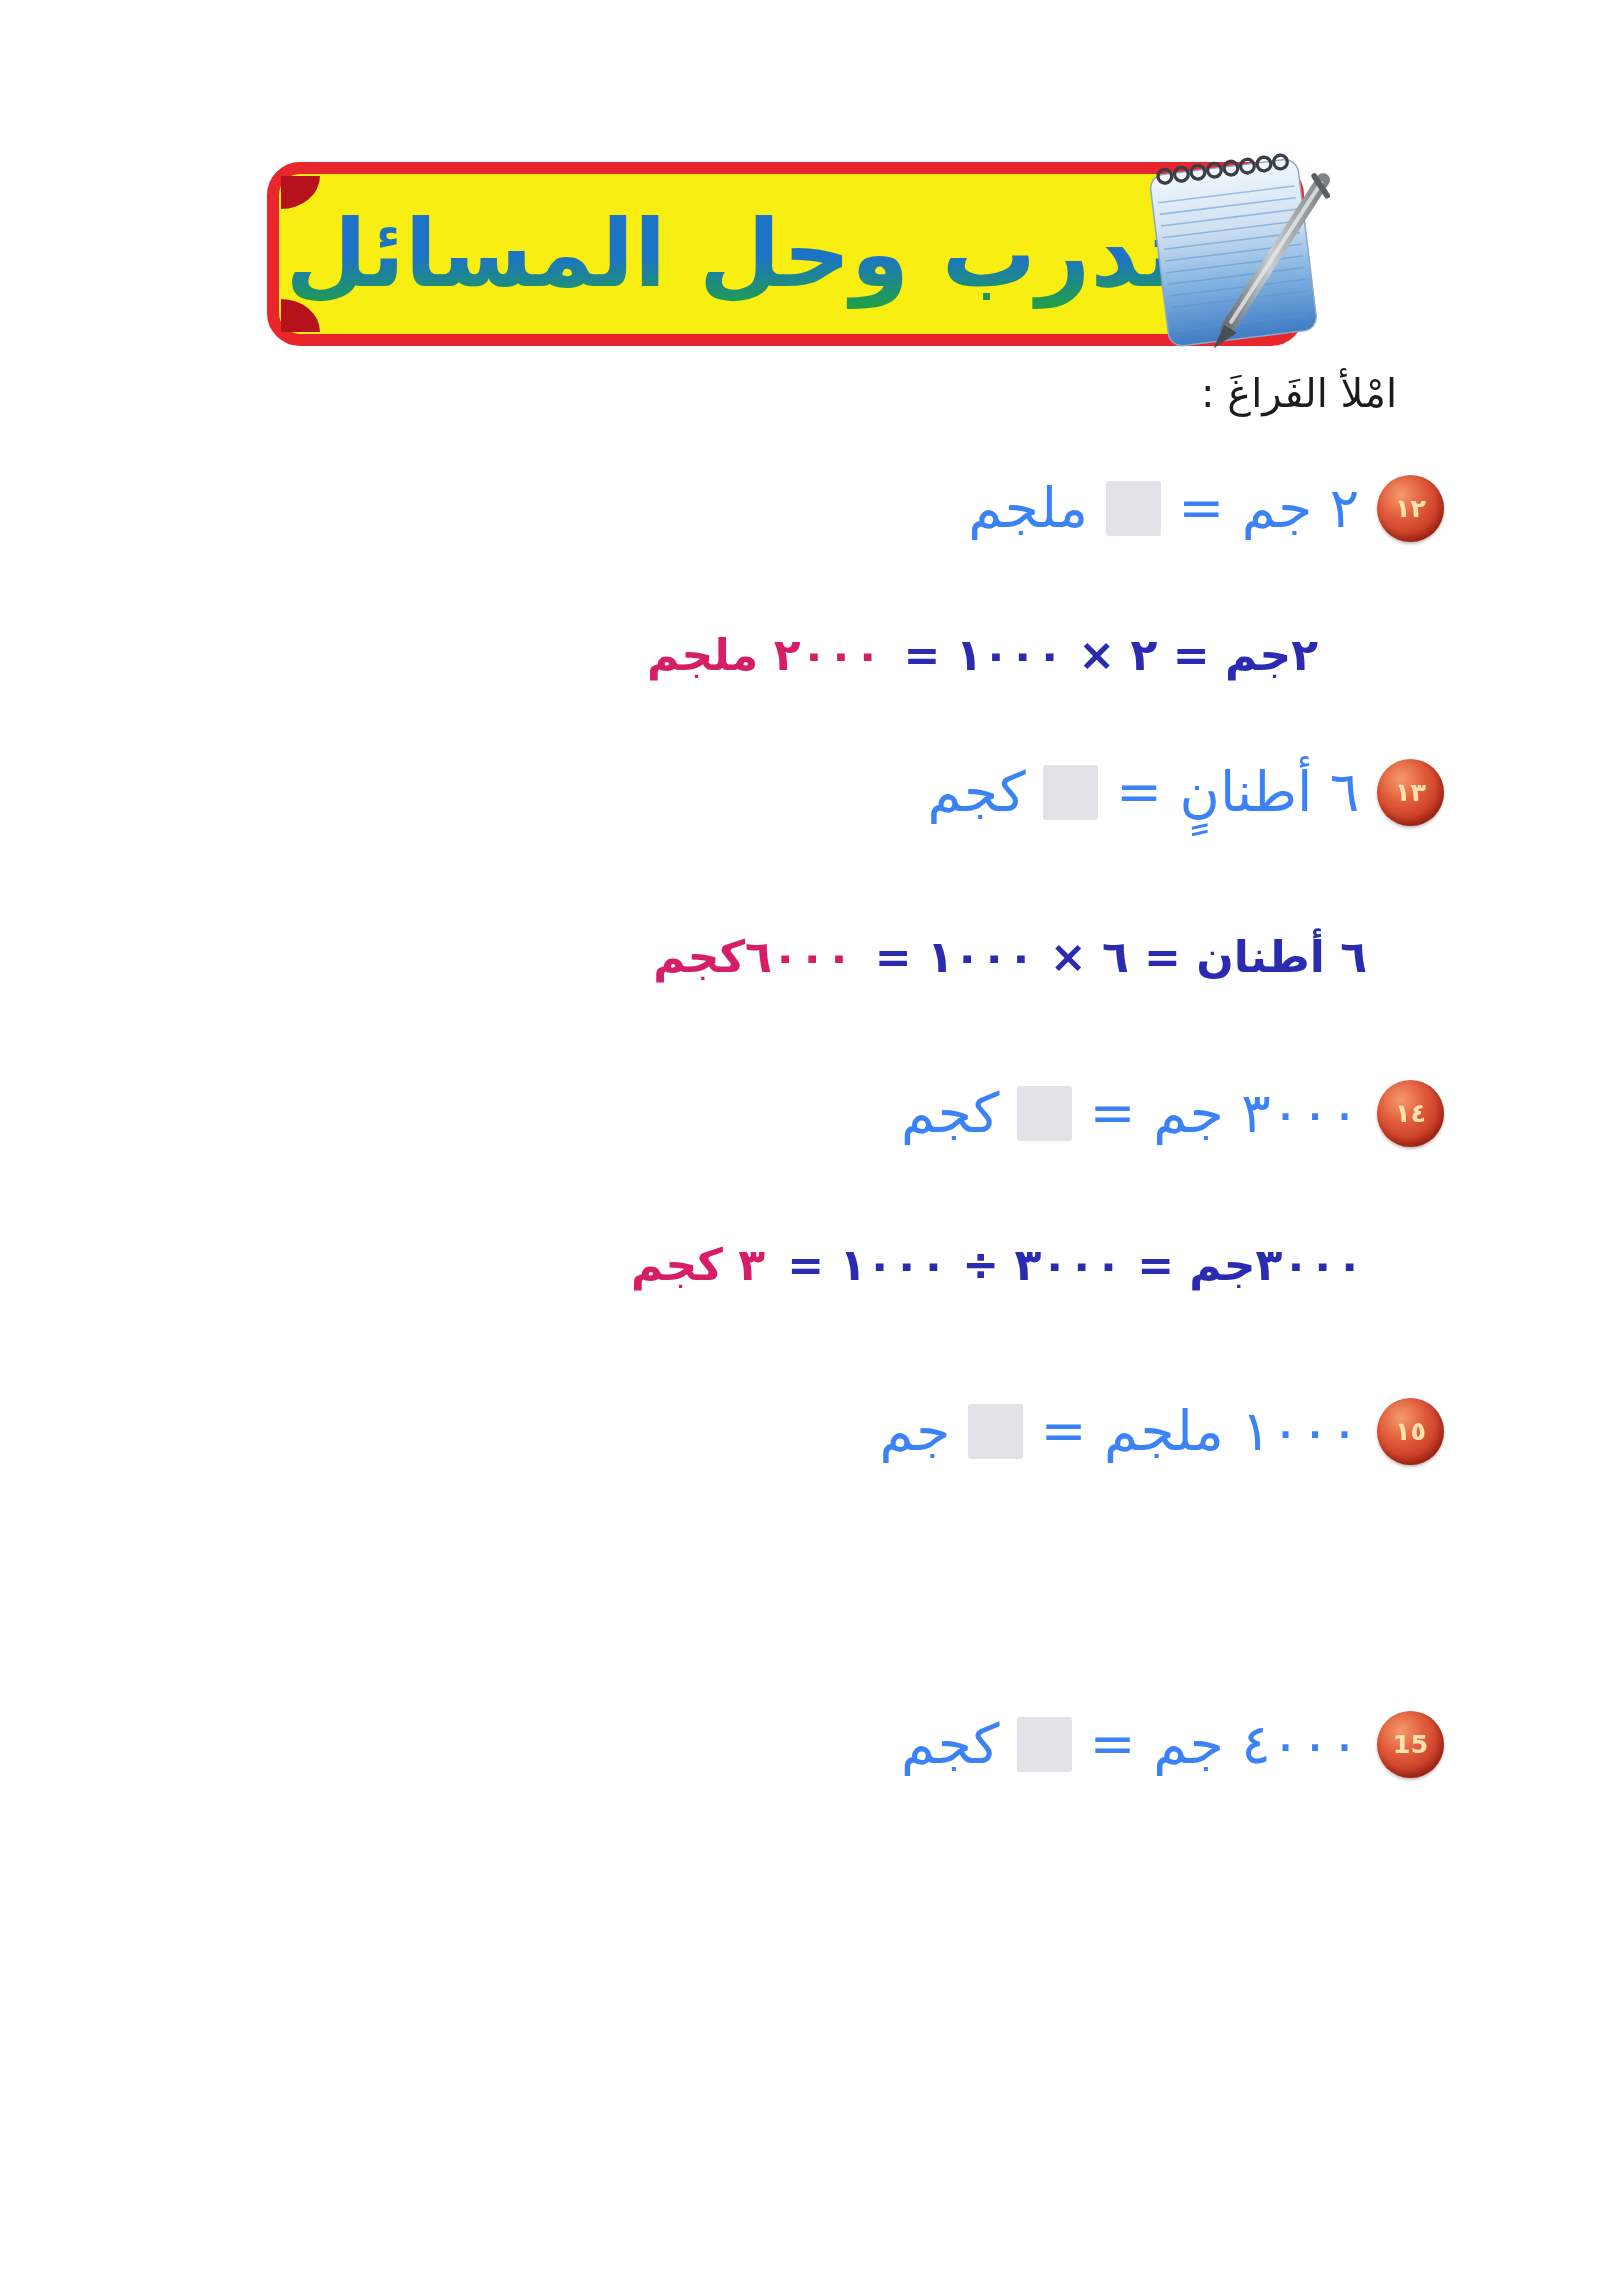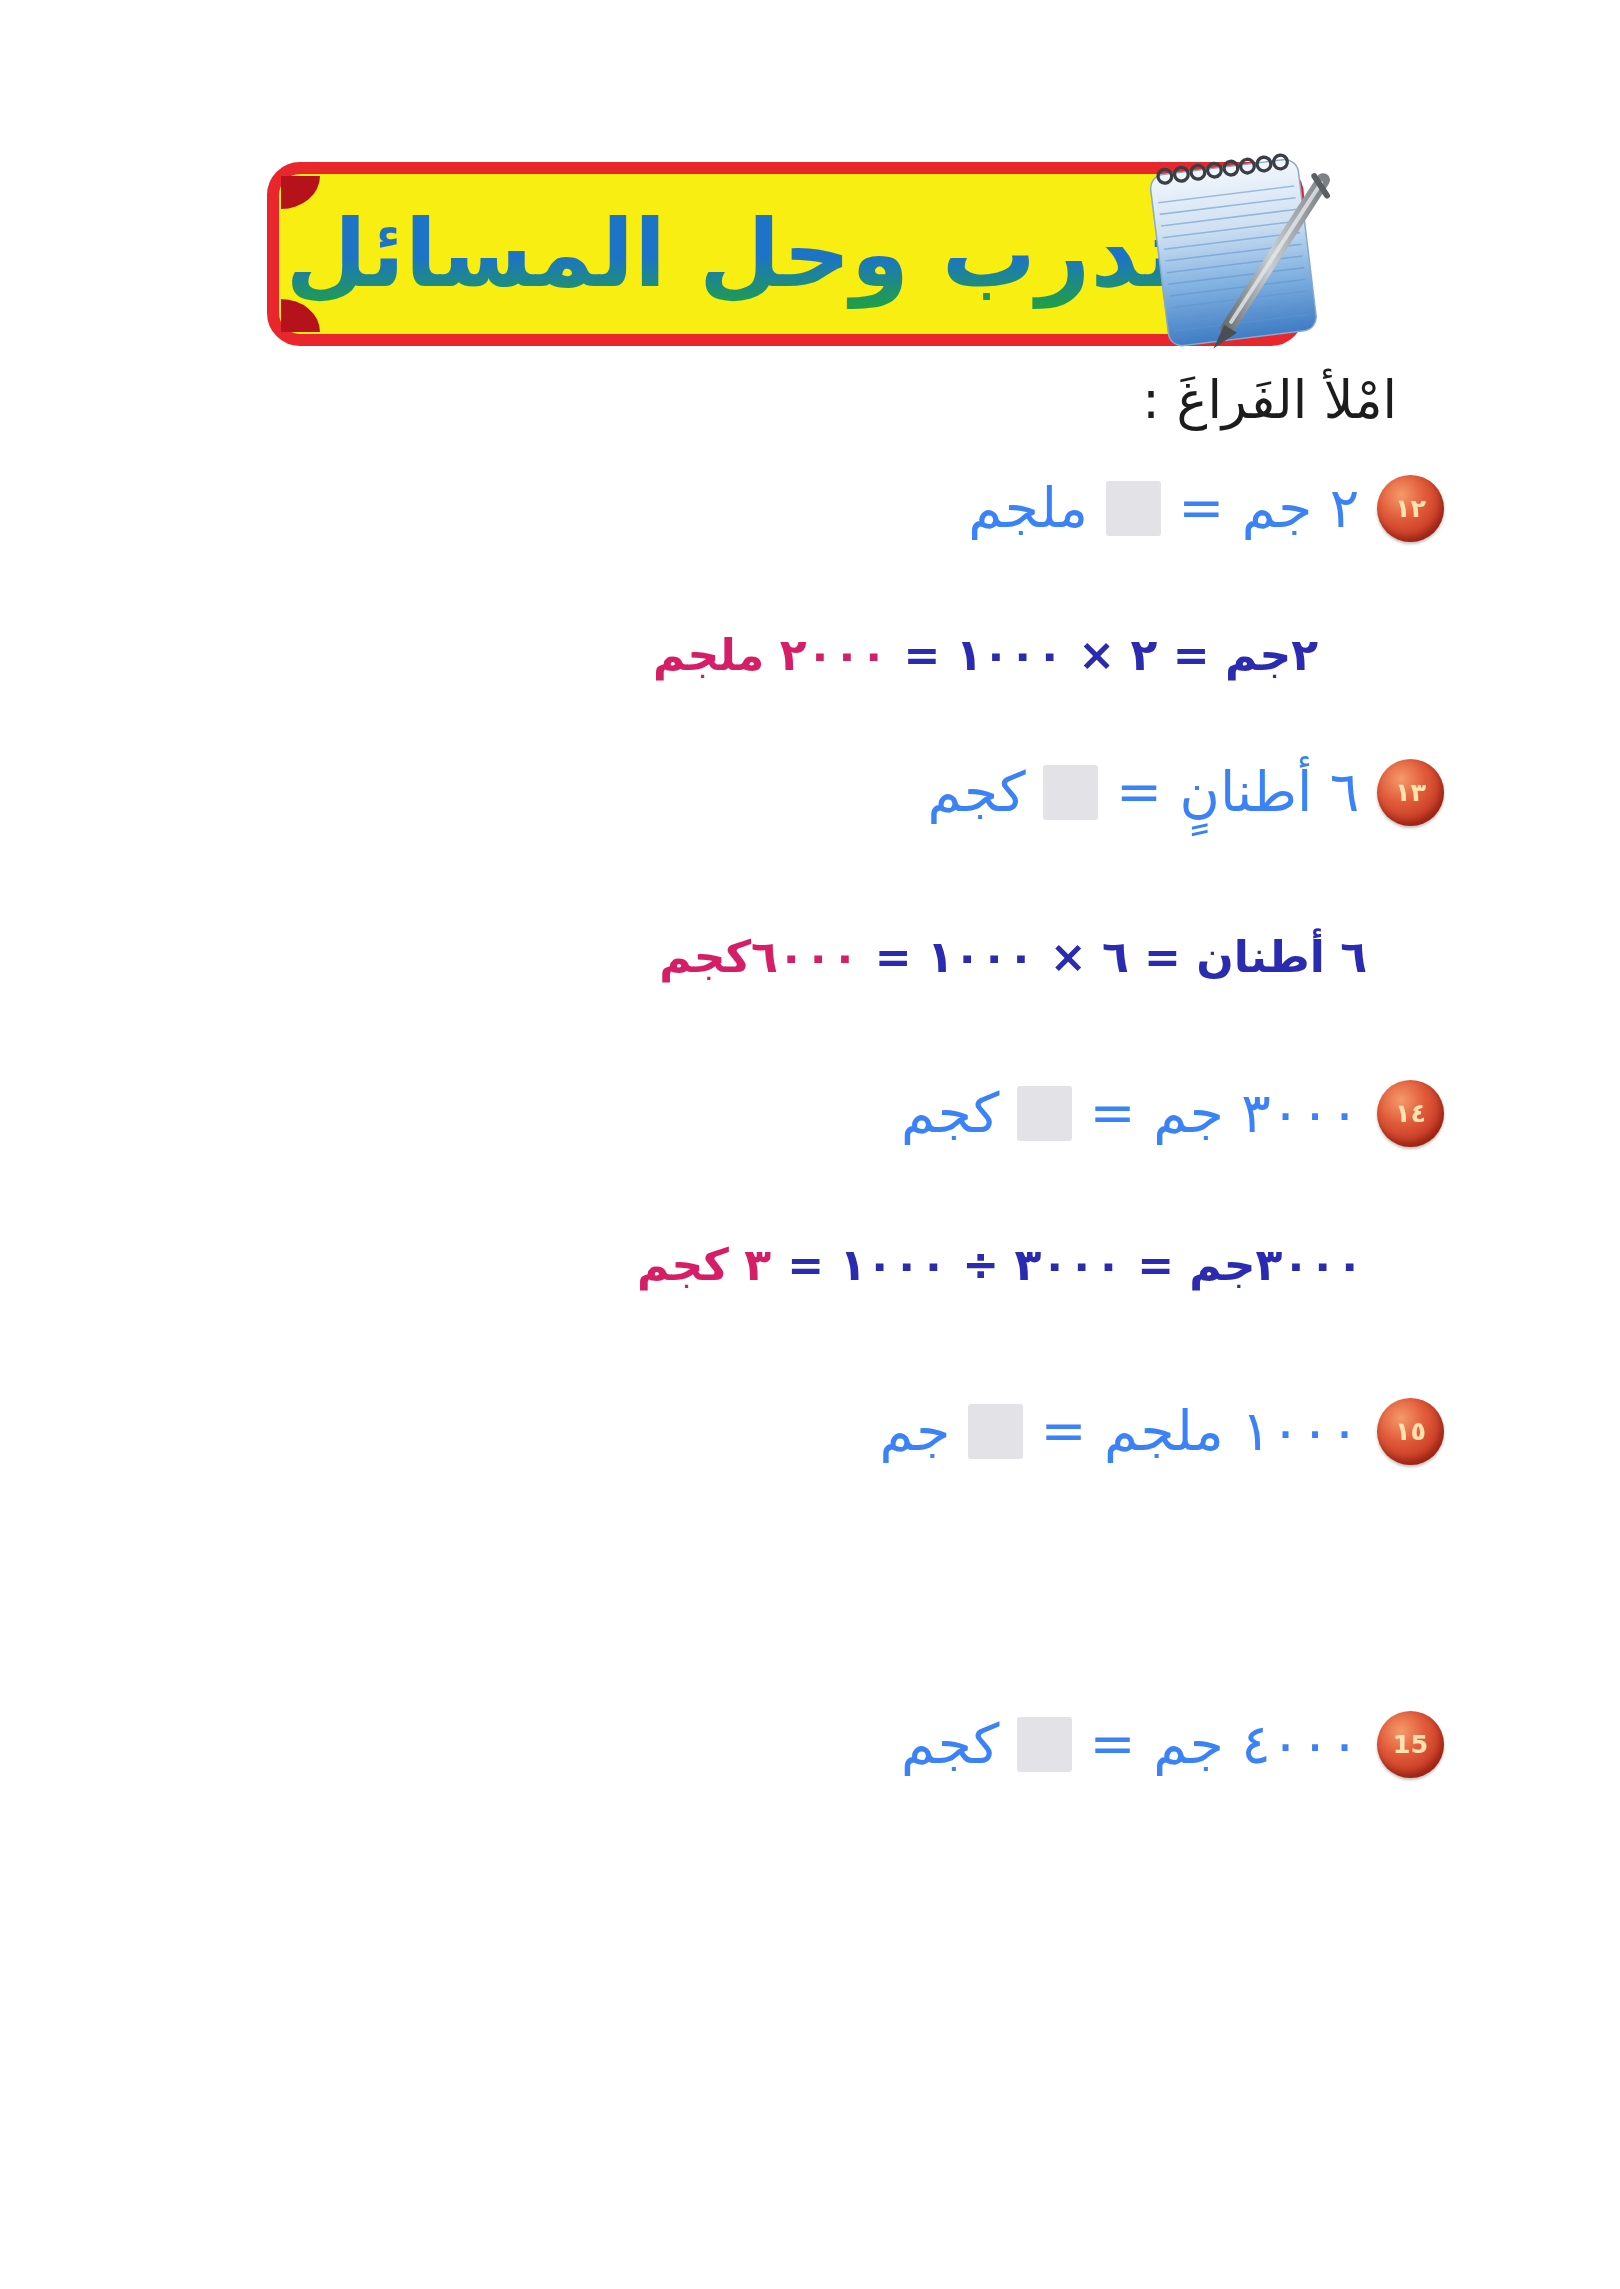--- a/index.html
+++ b/index.html
@@ -26,21 +26,21 @@
     .banner-title{
       background:linear-gradient(180deg,#1d74c6 0%,#1d74c6 52%,#1f9e4a 82%,#1f9e4a 100%);
       -webkit-background-clip:text;background-clip:text;
       -webkit-text-fill-color:transparent;color:transparent;
     }
   }
   .notepad{position:absolute;left:1125px;top:133px;width:220px;height:233px;z-index:2;}
   
   .instruction{
     position:absolute;top:370px;right:223px;
-    font-size:52px;color:#1c1c1c;font-family:"DejaVu Sans",sans-serif;
+    font-size:40px;color:#1c1c1c;font-family:"DejaVu Sans",sans-serif;
     white-space:nowrap;
   }
   
   .problem-row{
     position:absolute;right:176px;height:78px;
     display:flex;flex-direction:row;align-items:center;gap:17.6px;
     white-space:nowrap;
   }
   .badge{
     width:67px;height:67px;border-radius:50%;flex:0 0 auto;
@@ -53,21 +53,21 @@
   .blank-box{
     display:inline-block;width:55px;height:55px;background:#e3e3e7;
     border-radius:2.9px;flex:0 0 auto;
   }
   
   .solution-row{
     position:absolute;font-size:44px;font-weight:bold;white-space:nowrap;
   }
   .sol-blue{color:#2b2bb2;}
   .sol-pink{color:#d51e66;margin-left:3.9px;}
-  .solution-row .sol-pink{margin-right:1px;}
+  .solution-row .sol-pink{margin-right:7px;}
   
   #p1{top:469px;} #p2{top:753px;} #p3{top:1074px;} #p4{top:1392px;} #p5{top:1705px;}
   #a1{top:629px;right:302px;} #a2{top:931px;right:253px;} #a3{top:1239px;right:257px;}
   #a4{top:1553px;right:257px;} #a5{top:1866px;right:253px;}
 </style>
 </head>
 <body>
 
 <div id="page">
 

